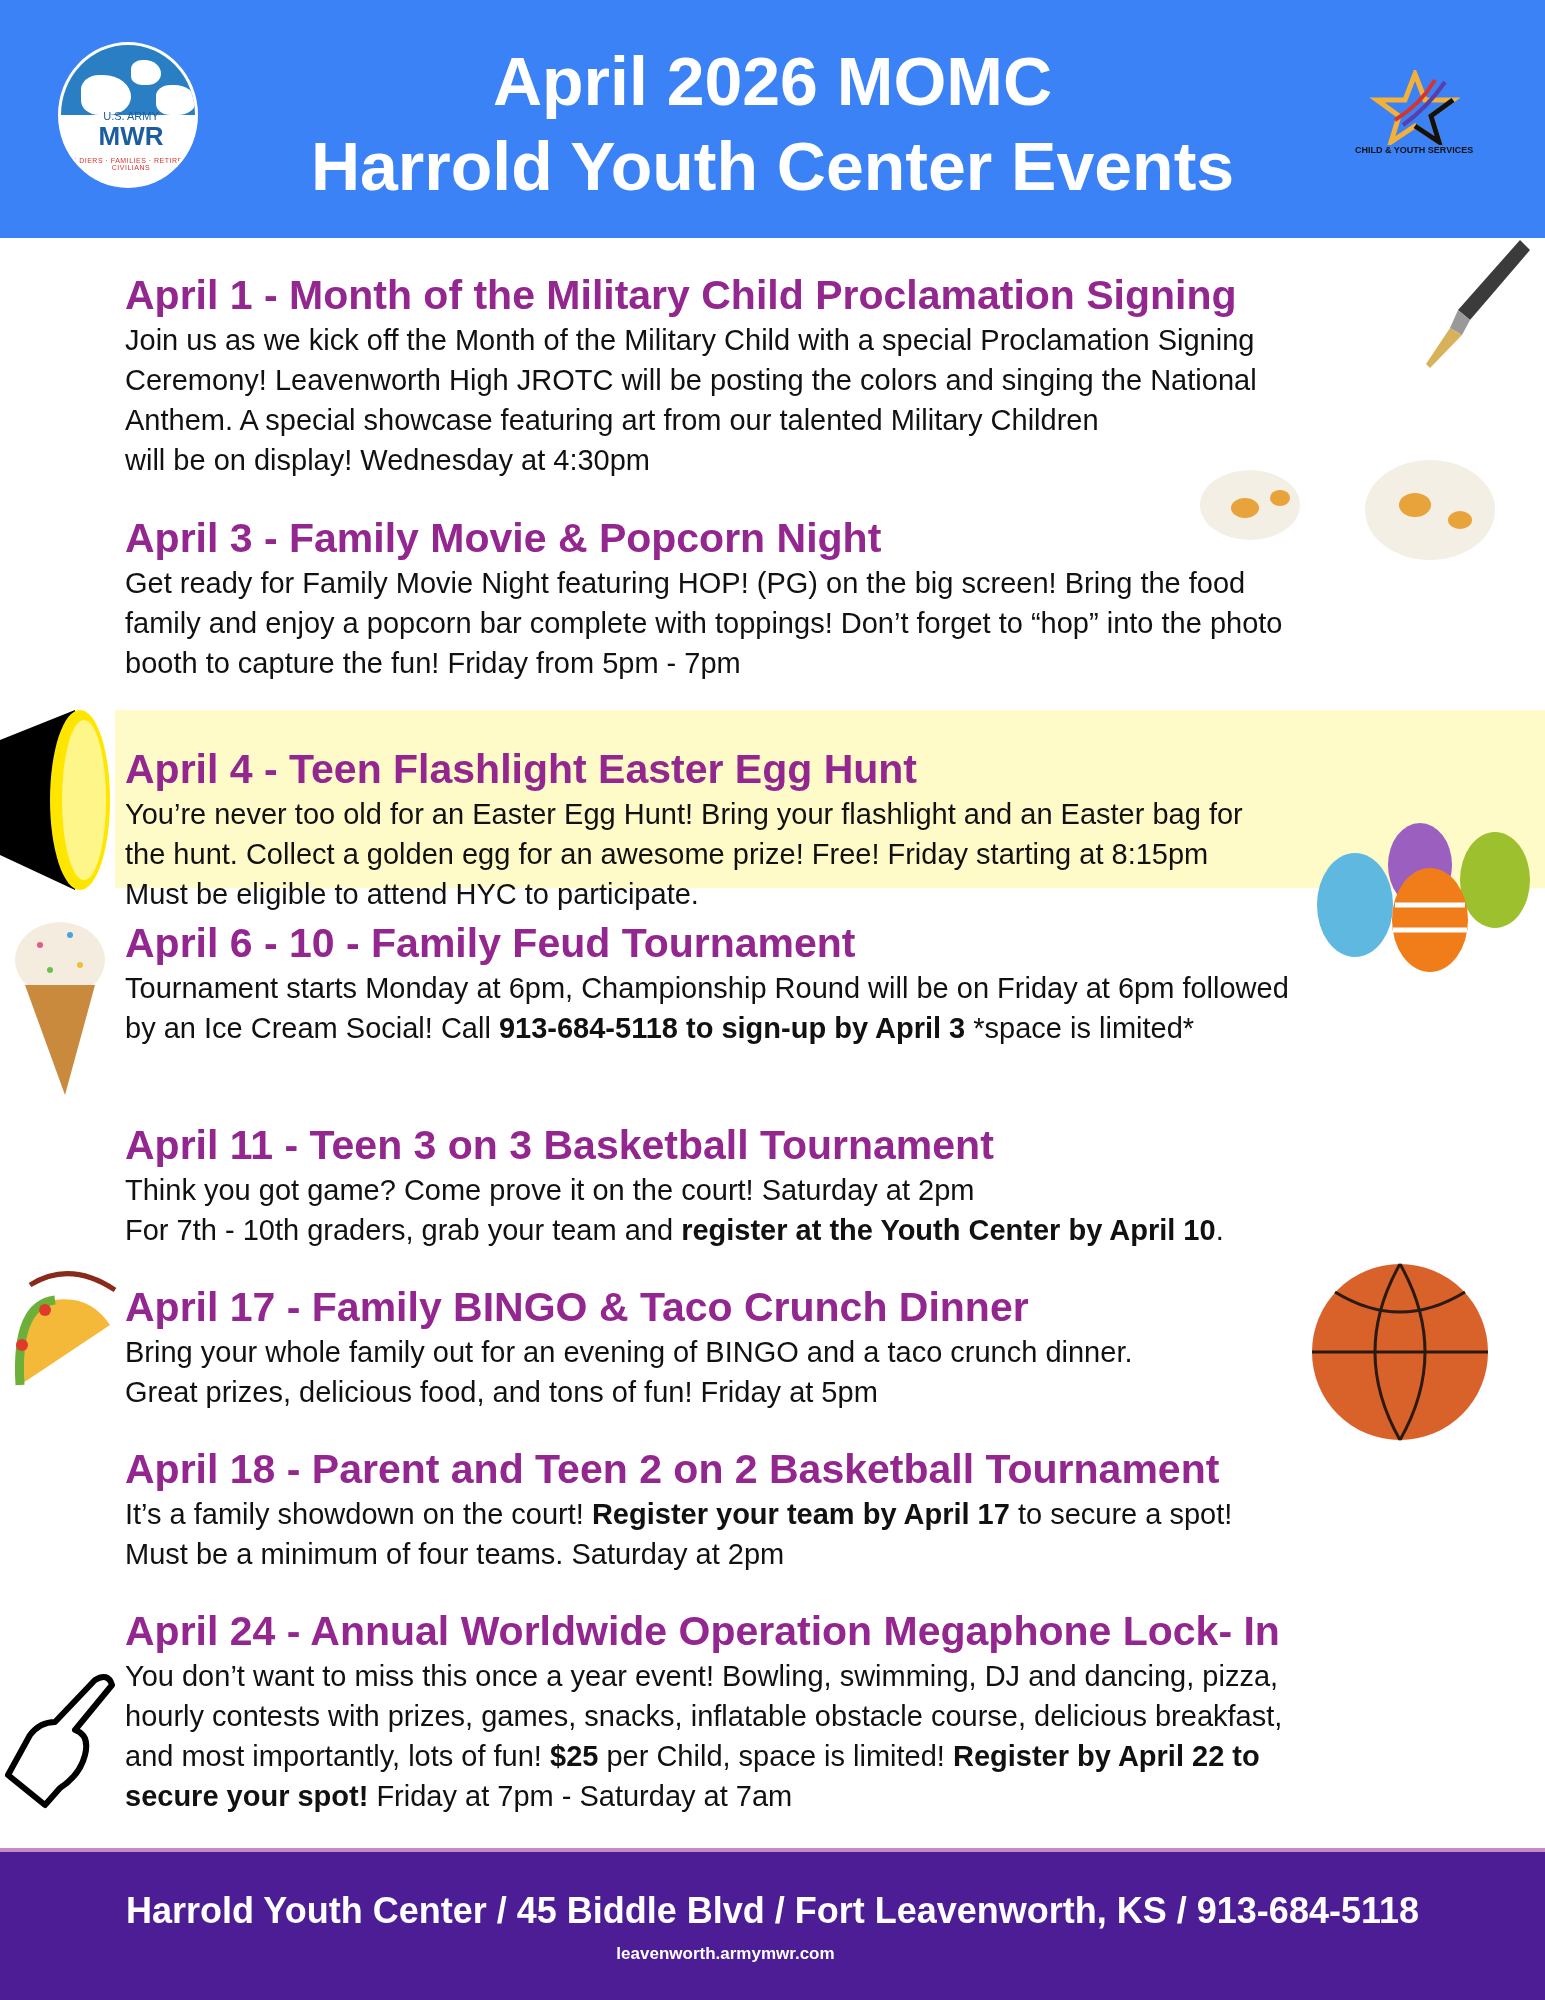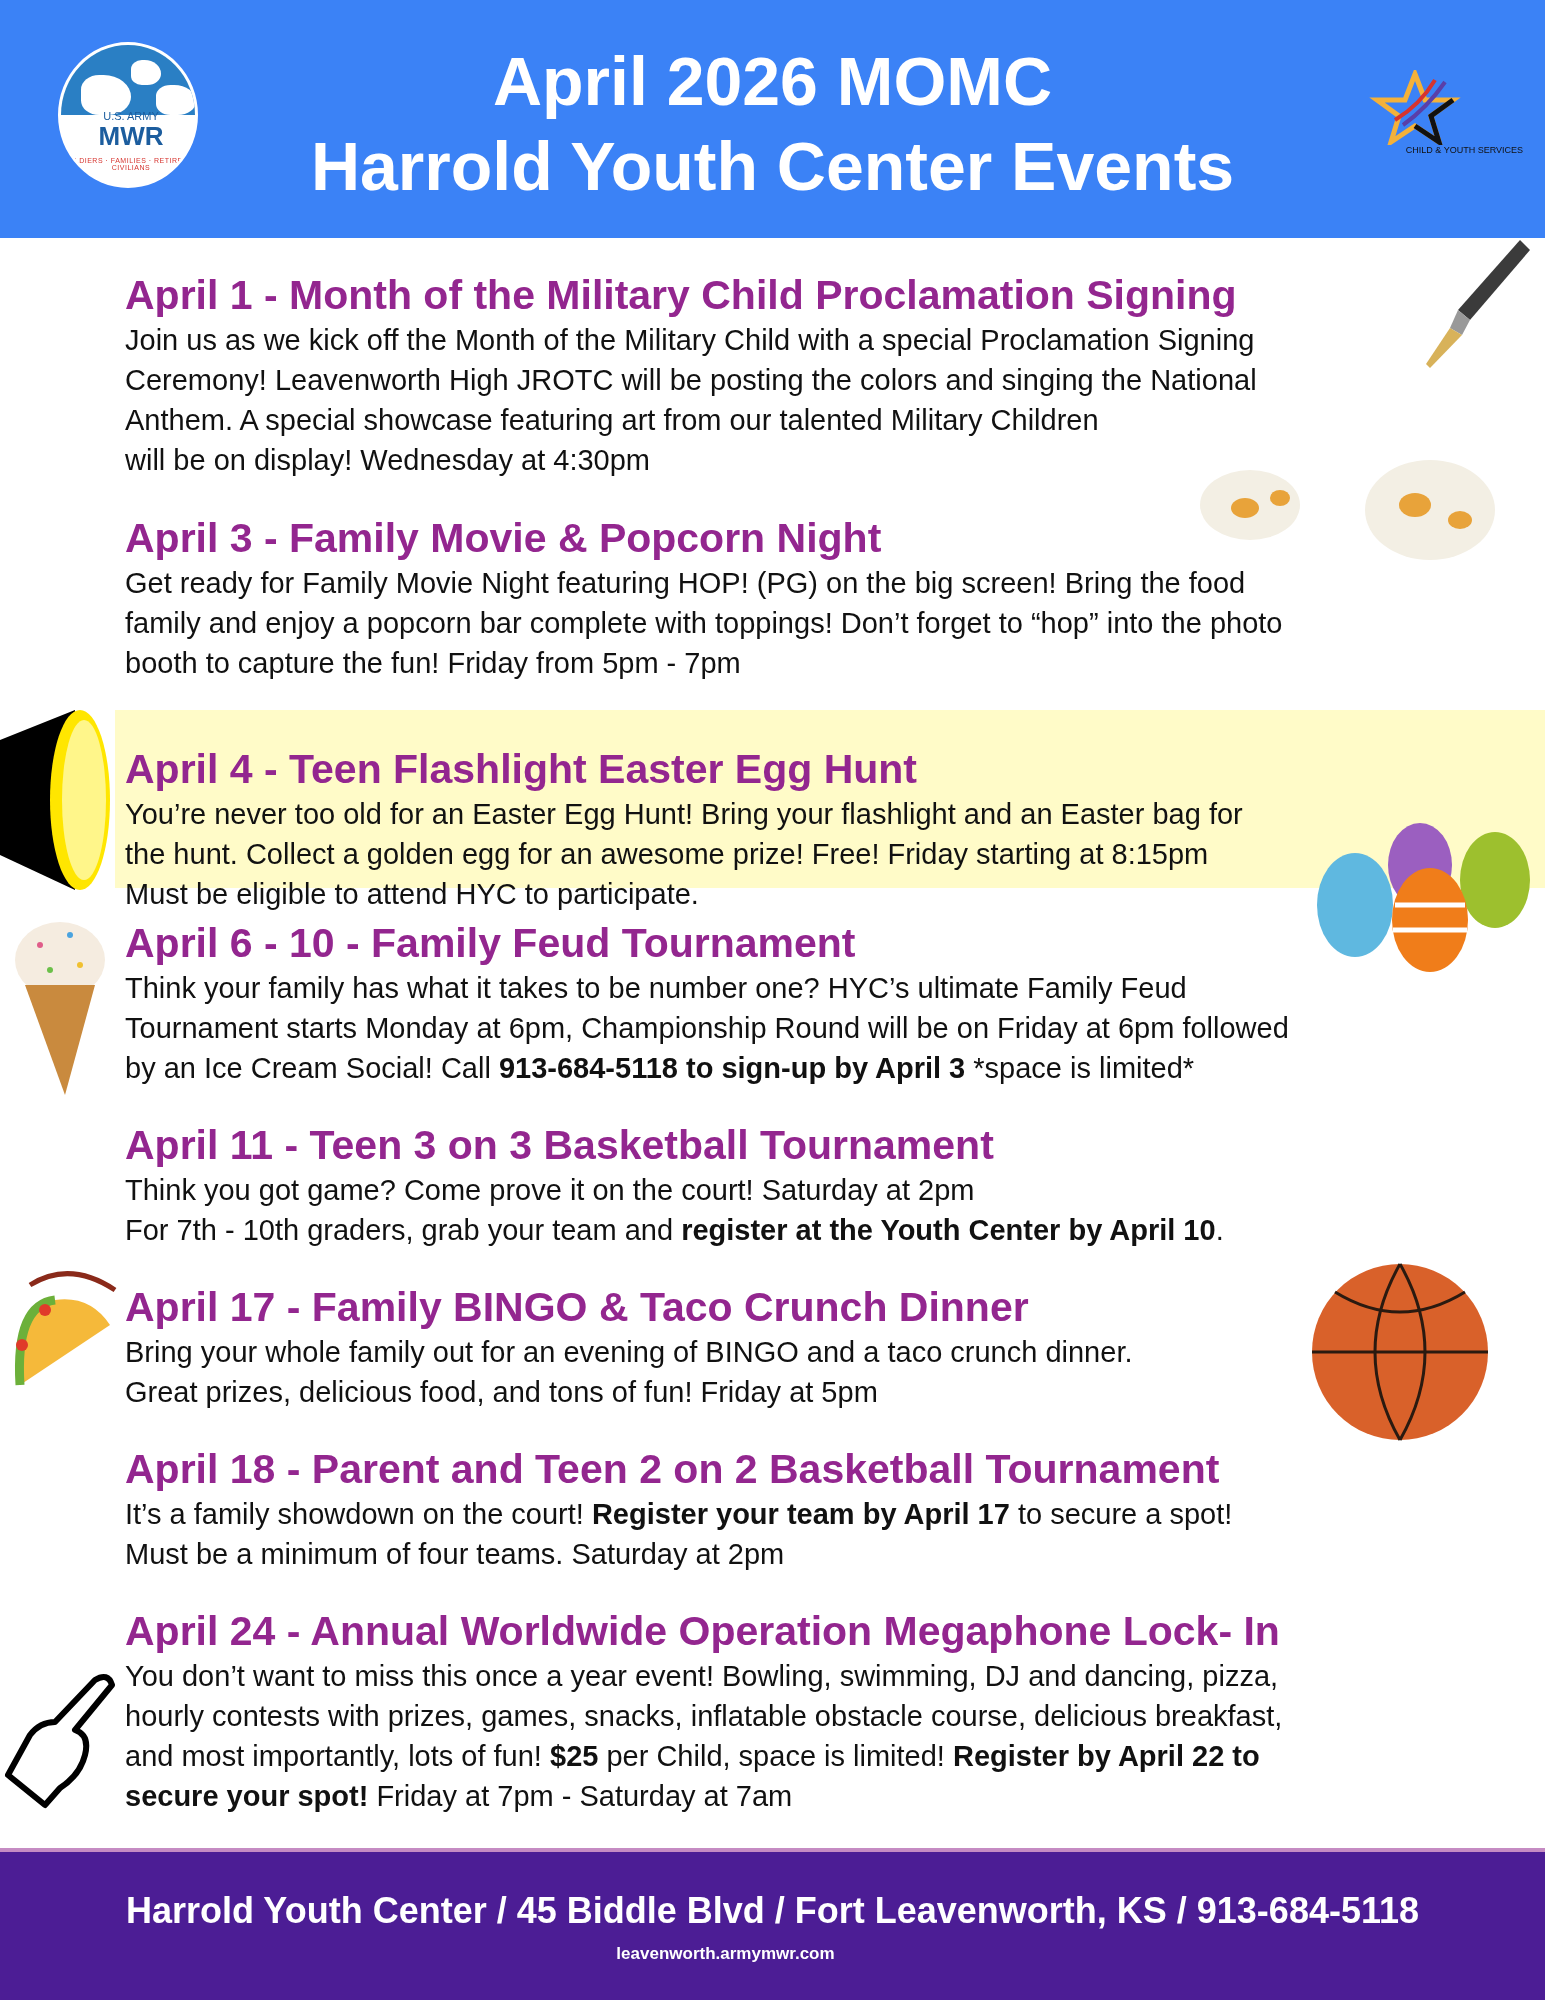--- a/index.html
+++ b/index.html
@@ -25,21 +25,21 @@
   .mwr-globe-top {
     position: absolute; left: 0; top: 0; width: 140px; height: 70px;
     background: #2a7fc4;
   }
   .mwr-land { position: absolute; background: #fff; border-radius: 40% 60% 50% 40%; }
   .mwr-army { position: absolute; left: 0; width: 140px; top: 65px; text-align: center; font-size: 11px; color: #1c5d9e; }
   .mwr-text { position: absolute; left: 0; width: 140px; top: 76px; text-align: center; font-size: 26px; font-weight: bold; color: #1c5d9e; }
   .mwr-ring { position: absolute; left: 0; width: 140px; top: 112px; text-align: center; font-size: 7px; color: #d6342f; letter-spacing: 0.5px; }
 
   .cys-logo { position: absolute; left: 1355px; top: 70px; width: 120px; height: 90px; }
-  .cys-text { position: absolute; left: 0; top: 75px; width: 120px; text-align: right; font-size: 9px; font-weight: normal; color: #111; margin-left: 48px; }
+  .cys-text { position: absolute; left: 0; top: 75px; width: 120px; text-align: left; font-size: 9px; font-weight: bold; color: #111; }
 
   .event { position: absolute; left: 125px; width: 1300px; }
   .ev-title { color: #93268f; font-weight: bold; font-size: 41px; line-height: 50px; white-space: nowrap; }
   .ev-body { font-size: 29px; line-height: 40px; color: #111; }
   .ev-body b { font-weight: bold; }
   .line { display: block; white-space: nowrap; }
 
   .highlight { position: absolute; left: 115px; top: 710px; width: 1430px; height: 178px; background: #fffbc8; }
 
   .footer {
@@ -166,21 +166,20 @@
   <div class="ev-body">
     <span class="line">You’re never too old for an Easter Egg Hunt! Bring your flashlight and an Easter bag for</span>
     <span class="line">the hunt. Collect a golden egg for an awesome prize! Free! Friday starting at 8:15pm</span>
     <span class="line">Must be eligible to attend HYC to participate.</span>
   </div>
 </div>
 
 <div class="event" style="top:918px;">
   <div class="ev-title">April 6 - 10 - Family Feud Tournament</div>
   <div class="ev-body">
-    <span class="line">Think your family has what it takes to be number one? HYC’s ultimate Family Feud</span>
     <span class="line">Tournament starts Monday at 6pm, Championship Round will be on Friday at 6pm followed</span>
     <span class="line"><span>by an Ice Cream Social! Call </span><b>913-684-5118 to sign-up by April 3</b><span> *space is limited*</span></span>
   </div>
 </div>
 
 <div class="event" style="top:1120px;">
   <div class="ev-title">April 11 - Teen 3 on 3 Basketball Tournament</div>
   <div class="ev-body">
     <span class="line">Think you got game? Come prove it on the court! Saturday at 2pm</span>
     <span class="line"><span>For 7th - 10th graders, grab your team and </span><b>register at the Youth Center by April 10</b><span>.</span></span>

